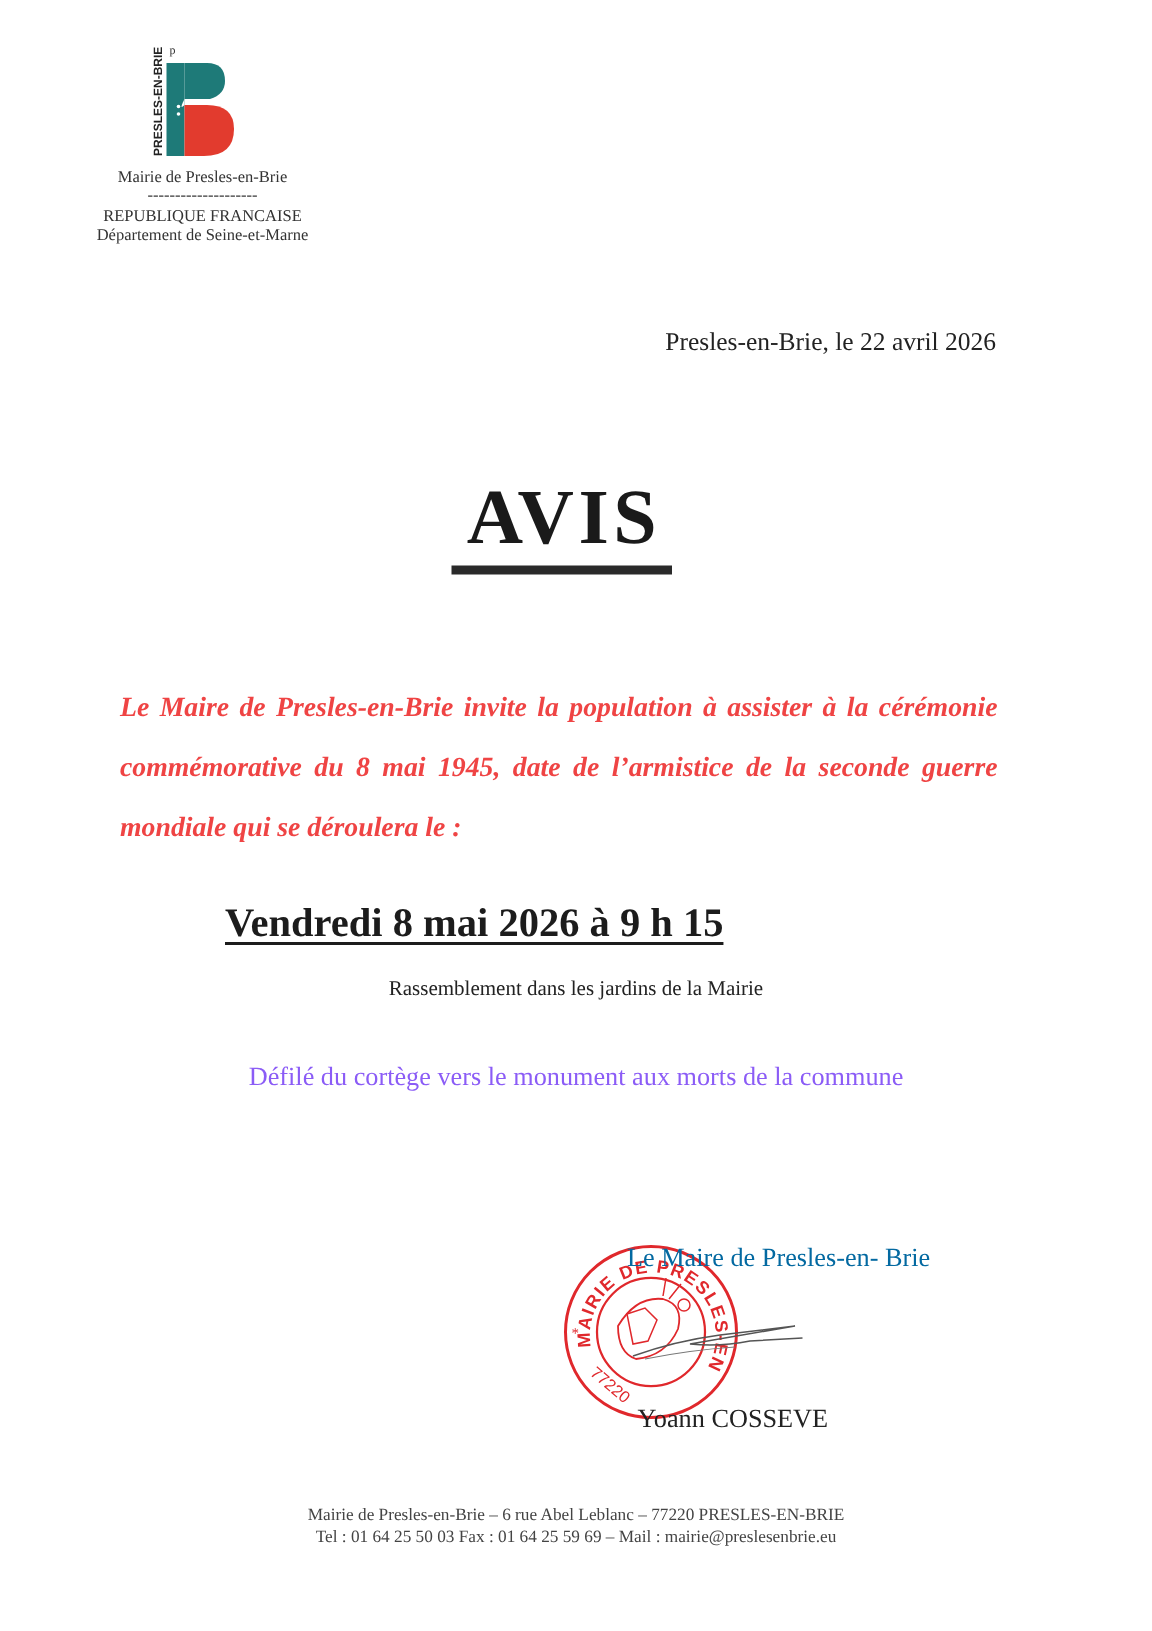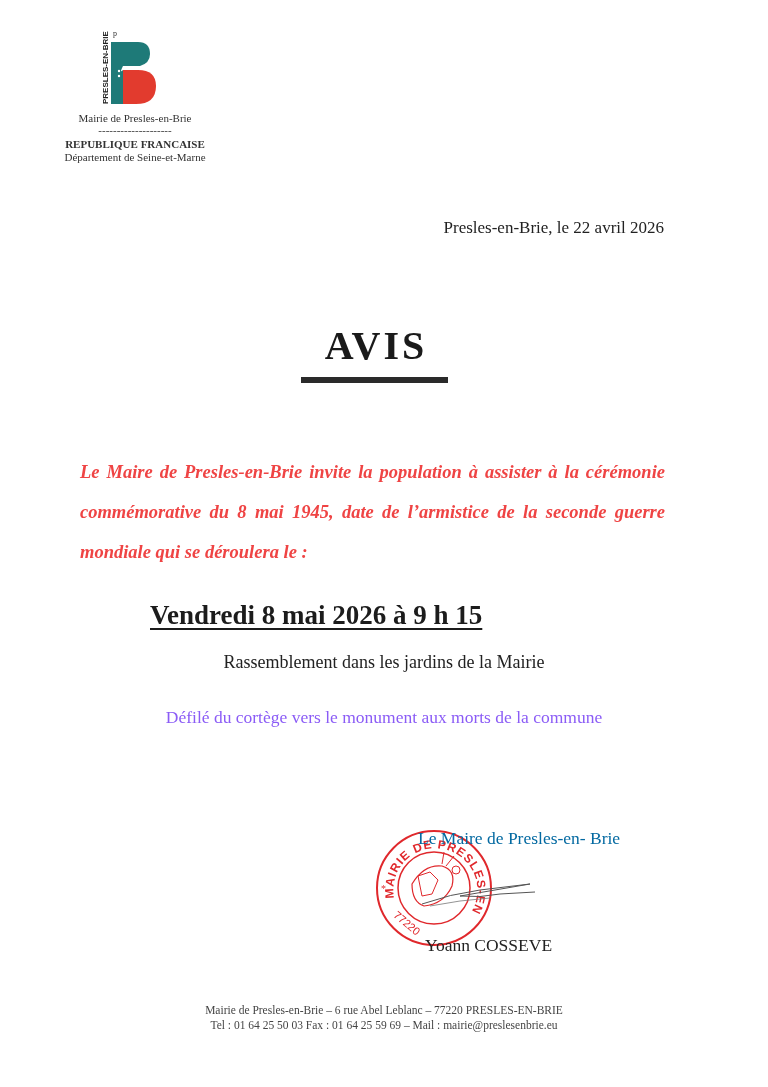--- a/index.html
+++ b/index.html
@@ -4,26 +4,26 @@
   <style>
     html, body { margin: 0; padding: 0; }
     body {
       width: 768px; height: 1087px; background: #ffffff; position: relative; overflow: hidden;
       font-family: "Liberation Serif", "DejaVu Serif", serif; color: #222;
     }
     .abs { position: absolute; }
     .logo { left: 100px; top: 30px; width: 60px; height: 80px; }
     .hdr-line { left: 40px; width: 190px; text-align: center; font-size: 11px; color: #333; line-height: 13px; }
     .date { left: 400px; top: 218px; width: 264px; text-align: right; font-size: 17px; color: #222; }
-    .avis { left: 296px; top: 318px; width: 160px; text-align: center; font-size: 40px; font-weight: bold; letter-spacing: 3px; color: #1a1a1a; line-height: 56px; }
+    .avis { left: 296px; top: 318px; width: 160px; text-align: center; font-size: 52px; font-weight: bold; letter-spacing: 3px; color: #1a1a1a; line-height: 56px; }
     .avis-bar { left: 301px; top: 377px; width: 147px; height: 6px; background: #2a2a2a; }
     .para { left: 80px; top: 452px; width: 585px; font-size: 18.5px; font-weight: bold; line-height: 40px; text-align: justify; text-align-last: left; color: #ef4444; font-style: italic; }
     .when { left: 150px; top: 600px; width: 468px; text-align: left; font-size: 27px; font-weight: bold; color: #1c1c1c; }
     .when span { text-decoration: underline; text-decoration-thickness: 2px; text-underline-offset: 4px; }
-    .line1 { left: 120px; top: 652px; width: 528px; text-align: center; font-size: 18px; color: #222; }
+    .line1 { left: 120px; top: 652px; width: 528px; text-align: center; font-size: 14px; color: #222; }
     .line2 { left: 100px; top: 707px; width: 568px; text-align: center; font-size: 17.5px; color: #8b5cf6; }
     .sig-title { left: 418px; top: 828px; width: 240px; font-size: 17.5px; color: #0369a1; }
     .sig-name { left: 425px; top: 935px; width: 200px; font-size: 17.5px; color: #222; }
     .seal { left: 372px; top: 824px; width: 125px; height: 125px; }
     .signature { left: 420px; top: 880px; width: 120px; height: 30px; }
     .footer { left: 100px; width: 568px; text-align: center; font-size: 11.5px; color: #444; line-height: 14px; }
   </style>
 </head>
 <body>
 
@@ -34,21 +34,21 @@
     <rect x="11" y="12" width="12" height="62" fill="#1e7a78"></rect>
     <path d="M23 12 L38 12 Q50 12 50 24 Q50 33 40 36 L23 36 Z" fill="#1e7a78"></path>
     <path d="M23 40 L38 40 Q56 40 56 56 Q56 74 36 74 L23 74 Z" fill="#e23b2e"></path>
     <path d="M23 36 Q19 44 23 40 Z" fill="#fff"></path>
     <circle cx="19" cy="41" r="1.2" fill="#fff"></circle>
     <circle cx="19" cy="46" r="1.2" fill="#fff"></circle>
   </svg>
 </div>
 <div class="abs hdr-line" style="top:112px;">Mairie de Presles-en-Brie</div>
 <div class="abs hdr-line" style="top:124px;">--------------------</div>
-<div class="abs hdr-line" style="top:138px;font-weight:bold;">REPUBLIQUE FRANCAISE</div>
+<div class="abs hdr-line" style="top:138px;">REPUBLIQUE FRANCAISE</div>
 <div class="abs hdr-line" style="top:151px;">Département de Seine-et-Marne</div>
 
 <div class="abs date">Presles-en-Brie, le 22 avril 2026</div>
 
 <div class="abs avis">AVIS</div>
 <div class="abs avis-bar"></div>
 
 <div class="abs para">Le Maire de Presles-en-Brie invite la population à assister à la cérémonie commémorative du 8 mai 1945, date de l’armistice de la seconde guerre mondiale qui se déroulera le :</div>
 <div class="abs when"><span>Vendredi 8 mai 2026 à 9 h 15</span></div>
 <div class="abs line1">Rassemblement dans les jardins de la Mairie</div>

